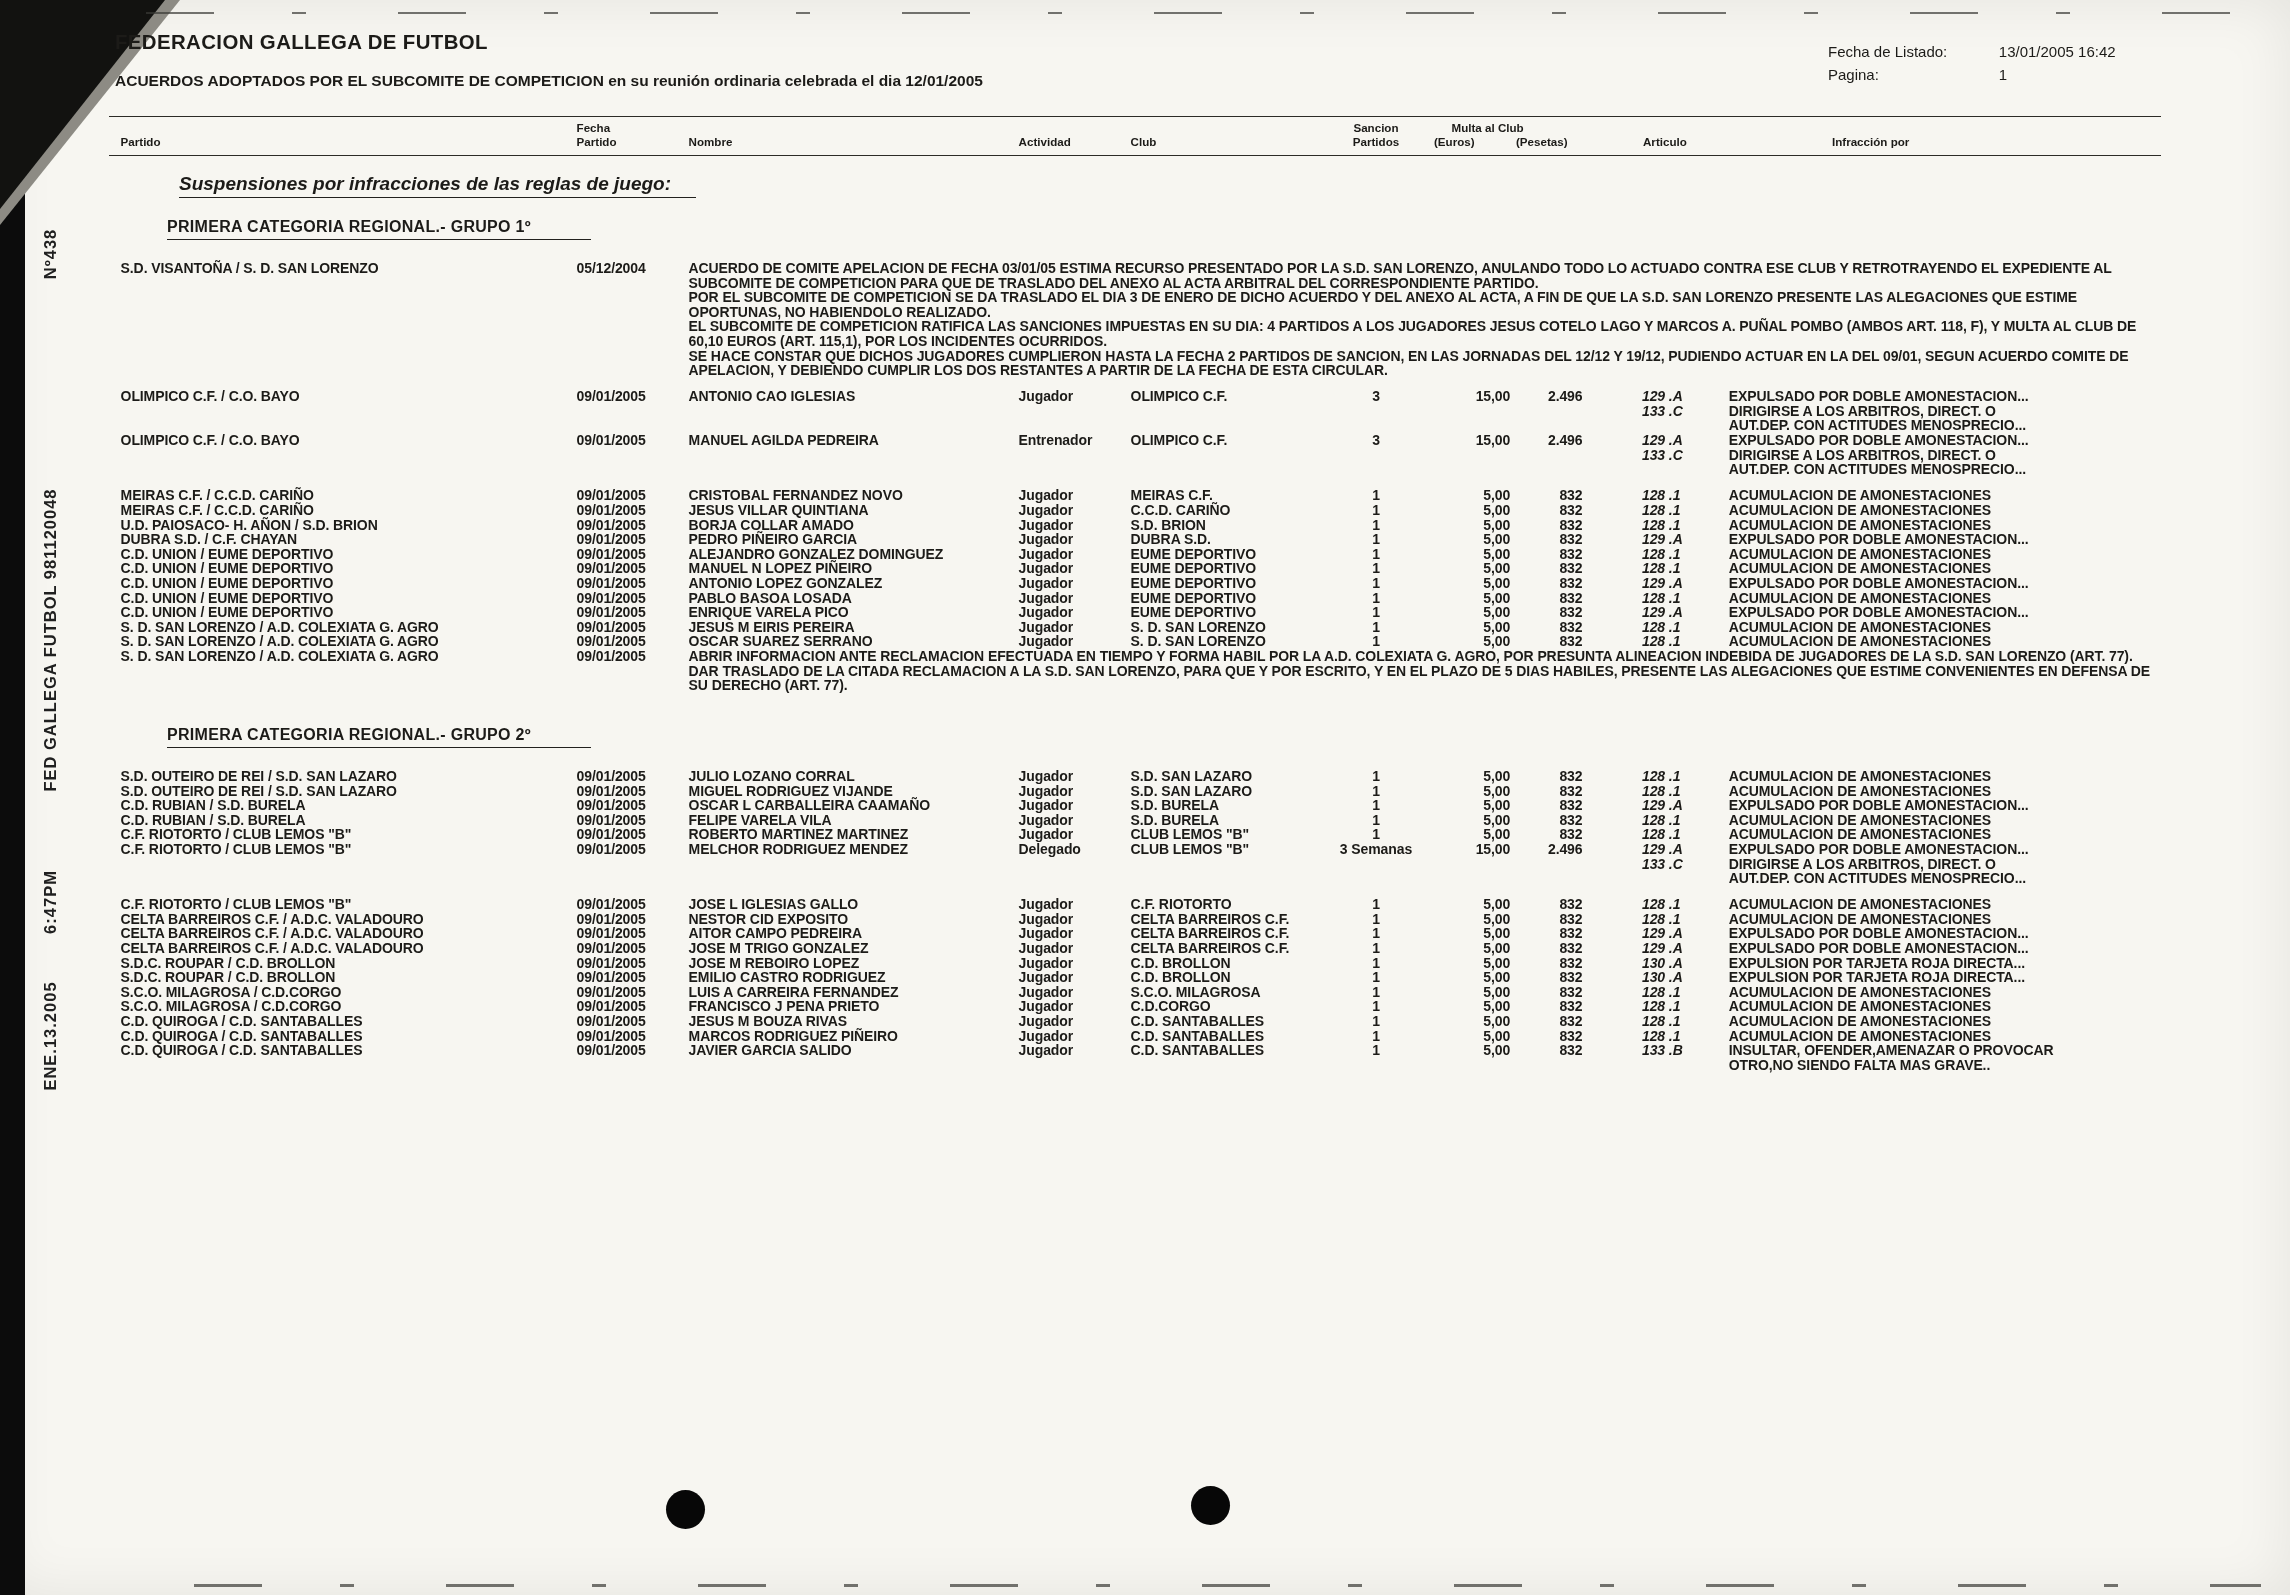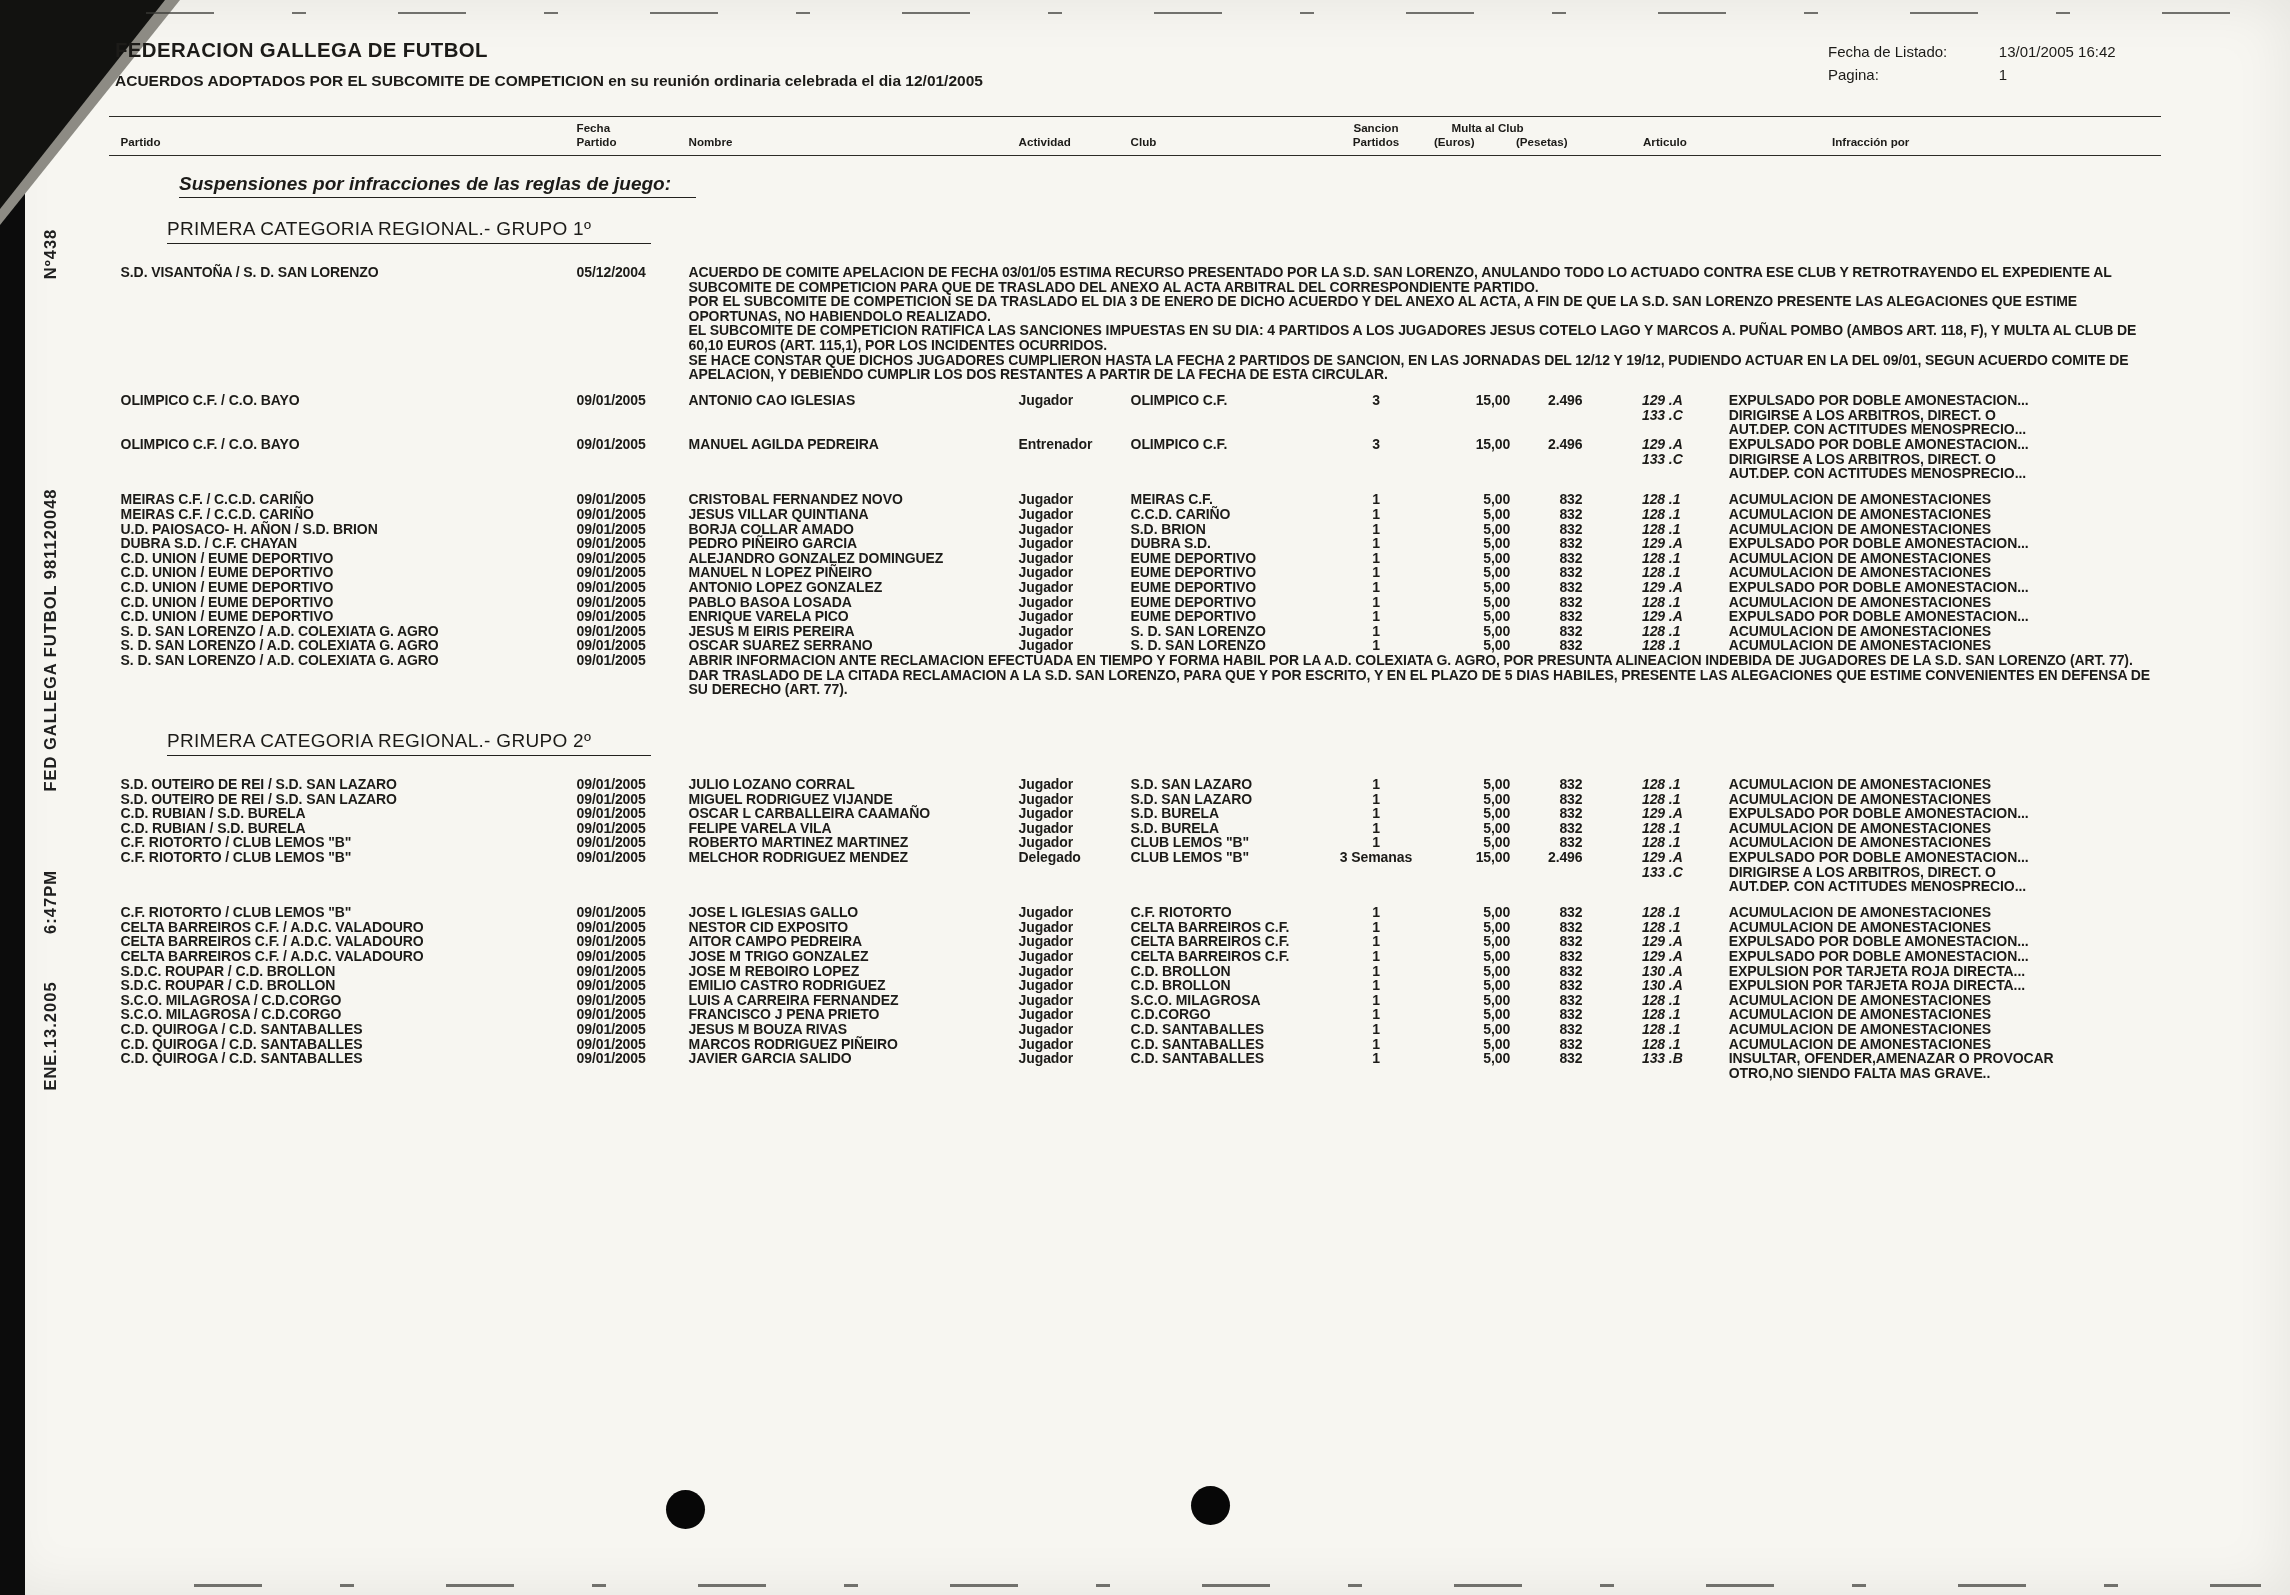--- a/index.html
+++ b/index.html
@@ -16,21 +16,21 @@
     clip-path:polygon(0 0,100% 0,0 100%); }
   .corner-fold-shade { position:absolute; left:0; top:0; width:180px; height:225px; background:#8d8b84;
     clip-path:polygon(161px 0,180px 0,0 225px,0 204px); }
   .dash-line { position:absolute; height:2.9px; opacity:.7;
     background:repeating-linear-gradient(90deg,#3a3a36 0 68px, transparent 68px 146px, #3a3a36 146px 160px, transparent 160px 252px); }
   .punch-hole { position:absolute; width:39px; height:39px; border-radius:50%; background:#070707; }
   
   .fax-item { position:absolute; transform:translate(-50%,-50%) rotate(-90deg); white-space:nowrap;
     font-size:16.5px; font-weight:bold; letter-spacing:1px; color:#202020; }
   
-  .doc-title { position:absolute; left:115px; top:39px; font-size:20.4px; font-weight:bold; letter-spacing:0.4px; }
+  .doc-title { position:absolute; left:115px; top:31px; font-size:20.4px; font-weight:bold; letter-spacing:0.4px; }
   .doc-subtitle { position:absolute; left:115px; top:72px; font-size:15.5px; font-weight:bold; }
   .meta { position:absolute; left:1828px; top:43px; font-size:15px; font-weight:normal; }
   .meta-row { display:flex; margin-bottom:5.8px; }
   .meta-row .lbl { width:165px; }
   .meta-row .val { margin-left:5.8px; }
   
   .content { position:absolute; left:109px; top:116px; width:2052px; }
   .thead {
     display:grid; grid-template-columns:456px 112px 330px 112px 199px 116px 165px 121px 442px;
     border-top:1.9px solid #2c2b27; border-bottom:1.9px solid #2c2b27;
@@ -39,21 +39,21 @@
   .th { padding-left:11.6px; }
   .th .l1 { min-height:14.6px; }
   .th-sancion { padding-left:0; text-align:center; }
   .th-multa { padding-left:0; }
   .th-multa .l1 { padding-left:17.5px; }
   .multa-sub { display:grid; grid-template-columns:82px 82px; padding:0; }
   .th-articulo { padding-left:44px; }
   .th-infraccion { padding-left:112px; }
   .section-heading { margin:17.5px 0 0 70px; font-size:19px; font-weight:bold; font-style:italic;
     display:table; border-bottom:1.9px solid #22211e; padding:0 25px 1.9px 0; }
-  .group-title { margin:19.4px 0 0 58px; font-size:19px; font-weight:normal; letter-spacing:0.3px;
+  .group-title { margin:19.4px 0 0 58px; font-size:16px; font-weight:bold; letter-spacing:0.3px;
     display:table; border-bottom:1.9px solid #22211e; padding:0 60px 2.9px 0; }
   .rows { margin-top:21.3px; }
   .row { display:grid; grid-template-columns:456px 112px 330px 112px 199px 116px 82px 82px 121px 442px;
     font-size:14px; line-height:14.6px; font-weight:bold; letter-spacing:-0.1px; align-items:start; }
   .row.gap { margin-top:11.6px; }
   .cell { padding-left:11.6px; }
   .cell-sancion { padding-left:0; text-align:center; }
   .cell-euros { padding-left:0; text-align:right; padding-right:5.8px; }
   .cell-pesetas { padding-left:0; text-align:right; padding-right:15.5px; }
   .cell-articulo { padding-left:44px;font-style:italic; }

